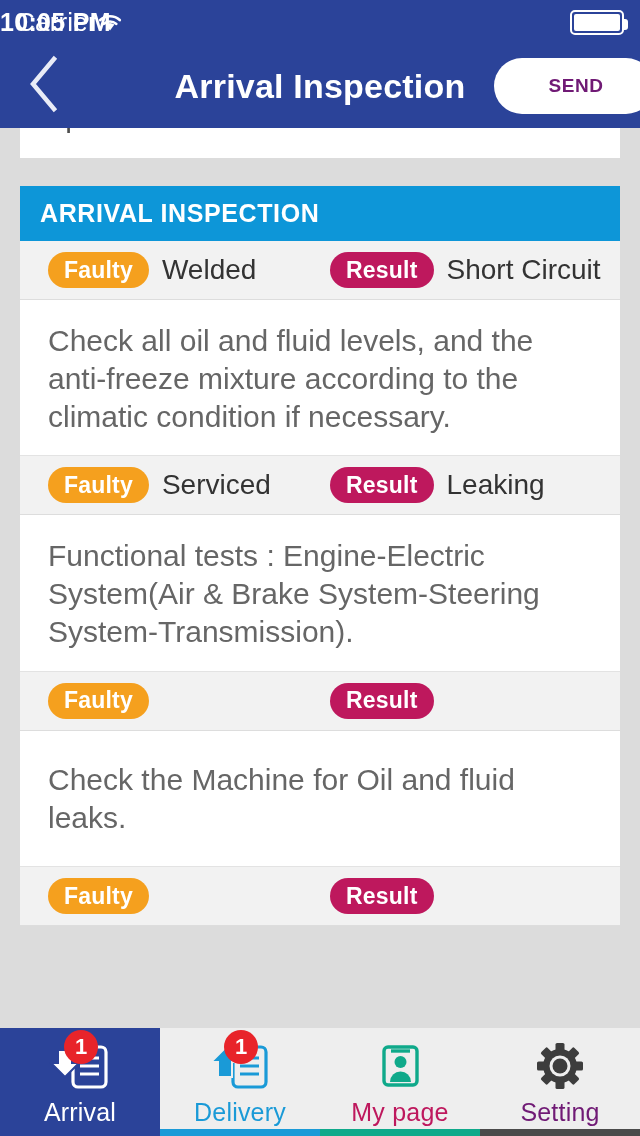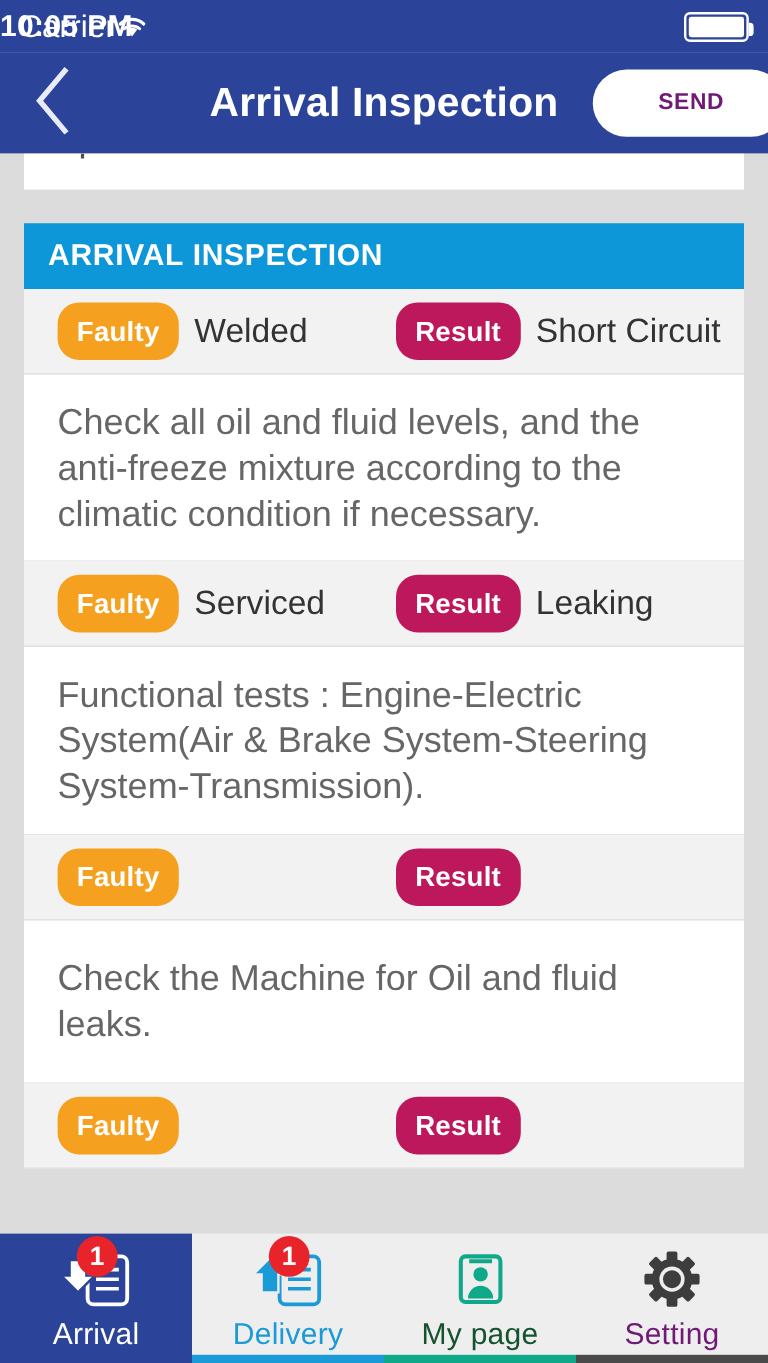--- a/index.html
+++ b/index.html
@@ -88,21 +88,21 @@
     border-bottom:1px solid #e3e3e3;
   }
   .badge-row {
     background:#f2f2f2; display:flex; align-items:center;
     padding:11px 0 11px 28px; border-bottom:1px solid #dddddd;
   }
   .badge-group { display:flex; align-items:center; }
   .badge-group.faulty { width:282px; }
   .pill {
     display:inline-flex; align-items:center; justify-content:center;
-    height:48px; padding:0 16px; border-radius:18px;
+    height:36px; padding:0 16px; border-radius:18px;
     color:#fff; font-size:23px; font-weight:bold; letter-spacing:.2px;
   }
   .pill.orange { background:#f5a01e; }
   .pill.navy   { background:#be185d; }
   .badge-val { font-size:28px; color:#333; margin-left:13px; white-space:nowrap; }
 
   
   .tabbar {
     position:absolute; left:0; bottom:0; width:640px; height:108px;
     background:#eeeeee; display:flex; z-index:5;
@@ -111,21 +111,21 @@
     flex:1; position:relative; display:flex; flex-direction:column;
     align-items:center; justify-content:center; cursor:pointer;
     padding-top:4px;
   }
   .tab-underline { position:absolute; left:0; right:0; bottom:0; height:7px; }
   .tab-icon { position:relative; width:62px; height:52px; margin-bottom:4px; }
   .tab-label { font-size:25px; letter-spacing:.2px; }
   .tab.arrival { background:#2b4399; }
   .tab.arrival .tab-label { color:#fff; }
   .tab.delivery .tab-label { color:#1a9ad7; }
-  .tab.mypage   .tab-label { color:#14532d; }
+  .tab.mypage   .tab-label { color:#be185d; }
   .tab.setting  .tab-label { color:#701a75; }
   .notif-badge {
     position:absolute; top:-8px; right:-12px;
     width:34px; height:34px; border-radius:17px; background:#e8242a;
     color:#fff; font-size:22px; font-weight:bold;
     display:flex; align-items:center; justify-content:center;
   }
 </style>
 </head>
 <body>

